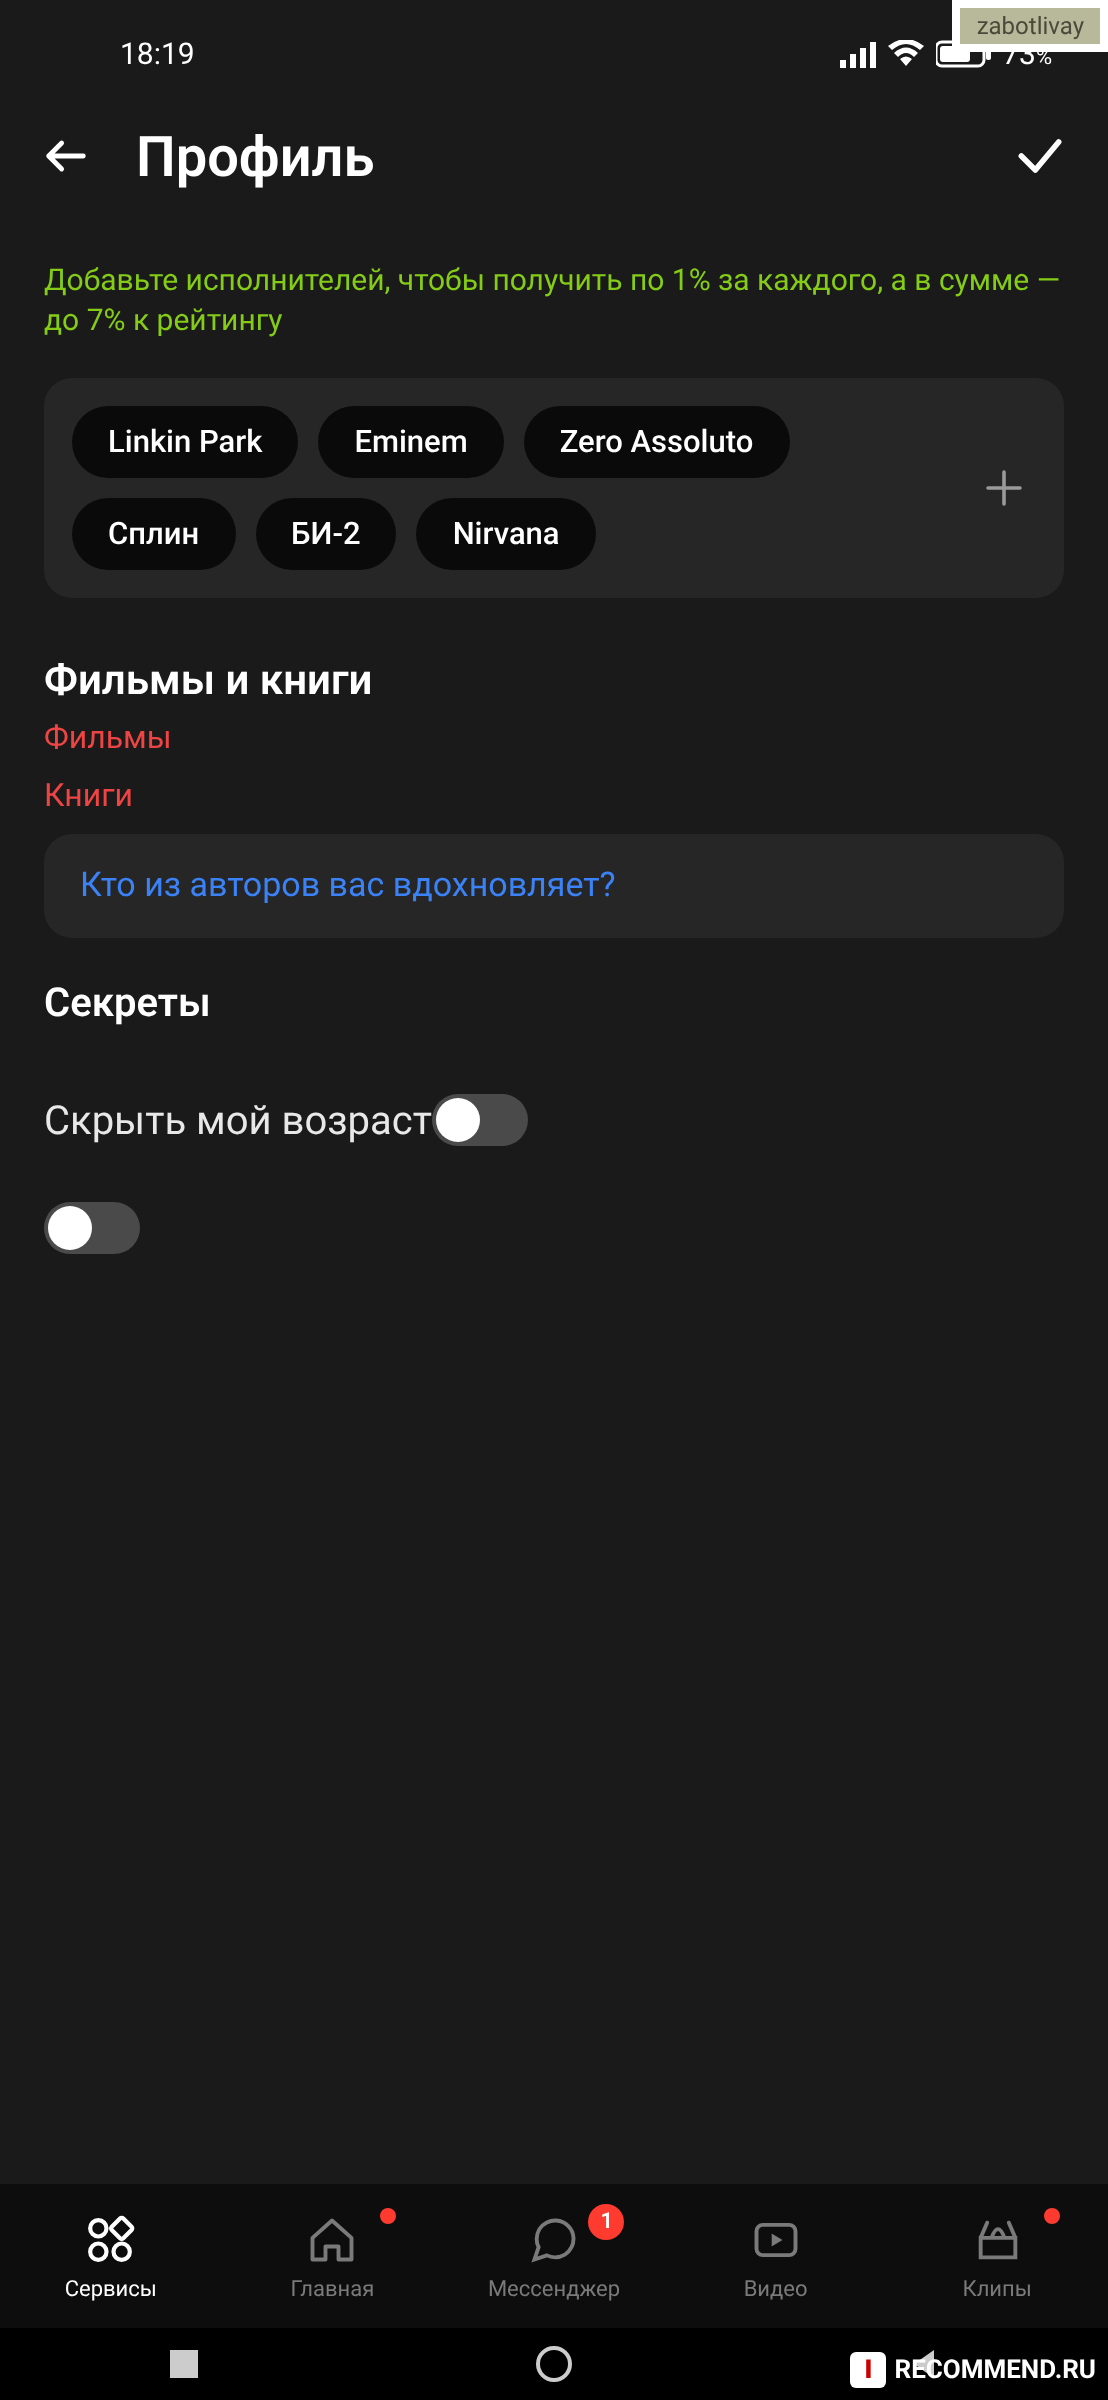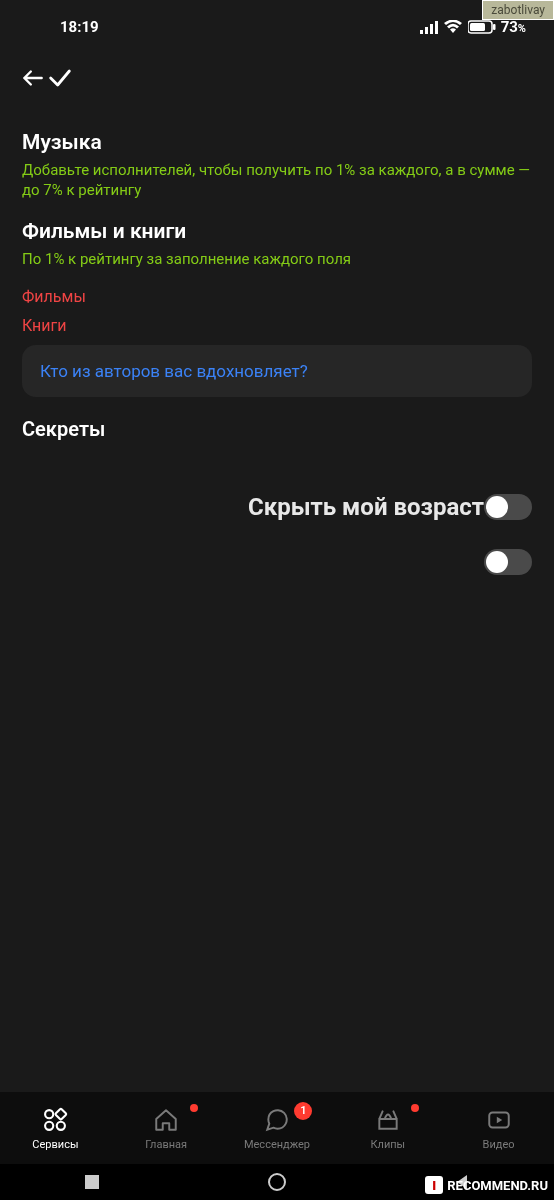--- a/index.html
+++ b/index.html
@@ -12,21 +12,21 @@
     overflow: hidden;
     position: relative;
   }
   .status-bar {
     height: 40px;
     display: flex;
     justify-content: space-between;
     align-items: center;
     padding: 14px 28px 0 60px;
     font-size: 15px;
-    font-weight: 700;
+    font-weight: 400;
   }
   .status-right { display: flex; align-items: center; gap: 5px; }
   .status-right svg { display: block; }
   .header {
     height: 64px;
     display: flex;
     align-items: center;
     padding: 0 20px;
     margin-top: 6px;
   }
@@ -72,29 +72,28 @@
   }
   .field-label { font-size: 16px; color: #ef4444; margin-bottom: 10px; margin-top: 4px; }
   .input-box {
     background: #262626;
     border-radius: 14px;
     padding: 16px 18px;
     font-size: 17px;
     margin-bottom: 20px;
   }
   .input-box.placeholder { color: #3b82f6; }
-  .secrets-title { font-size: 20px; font-weight: 600; margin: 14px 0 38px 0; }
+  .secrets-title { font-size: 20px; font-weight: 600; margin: 14px 0 20px 0; }
   .toggle-row {
     display: flex;
-    justify-content: flex-end;
+    justify-content: flex-start;
     align-items: center;
     padding: 14px 0;
-    font-size: 24px;
+    font-size: 20px;
     color: #e8e8e8;
-    font-weight: bold;
   }
   .toggle {
     width: 48px;
     height: 26px;
     background: #4a4a4a;
     border-radius: 13px;
     position: relative;
   }
   .toggle-knob {
     width: 22px;
@@ -159,21 +158,21 @@
     align-items: center;
   }
   .watermark-tl {
     position: absolute;
     top: 0;
     right: 0;
     background: #b8b89a;
     color: #4a4a3a;
     font-size: 12px;
     padding: 2px 8px;
-    border: 1px solid #ffffff;
+    border: 4px solid #ffffff;
   }
   .watermark-br {
     position: absolute;
     bottom: 6px;
     right: 6px;
     display: flex;
     align-items: center;
     gap: 4px;
     color: #fff;
     font-size: 13px;
@@ -214,31 +213,43 @@
         <rect x="25" y="4" width="2.5" height="6" rx="1" fill="#fff"></rect>
       </svg>
     <span><span>73</span><span style="font-size:11px">%</span></span>
   </div>
 </div>
 
 <div class="header">
   <svg width="26" height="26" viewBox="0 0 24 24">
       <path d="M20 12 H4 M10 6 L4 12 L10 18" stroke="#fff" stroke-width="2.2" fill="none" stroke-linecap="round" stroke-linejoin="round"></path>
     </svg>
+  <div class="header-title">Профиль</div>
   <svg width="28" height="28" viewBox="0 0 24 24">
       <path d="M4 12 L10 18 L20 6" stroke="#fff" stroke-width="2.4" fill="none" stroke-linecap="round" stroke-linejoin="round"></path>
     </svg>
 </div>
 
 <div class="content">
-  <div class="section-title">Музыка</div>
   <div class="section-sub">Добавьте исполнителей, чтобы получить по 1% за каждого, а в сумме — до 7% к рейтингу</div>
+  <div class="chips-box">
+    <div class="chip">Linkin Park</div>
+    <div class="chip">Eminem</div>
+    <div class="chip">Zero Assoluto</div>
+    <div class="chip">Сплин</div>
+    <div class="chip">БИ-2</div>
+    <div class="chip">Nirvana</div>
+    <div class="add-btn">
+      <svg width="24" height="24" viewBox="0 0 24 24">
+          <path d="M12 4 V20 M4 12 H20" stroke="#9a9a9a" stroke-width="1.8" stroke-linecap="round"></path>
+        </svg>
+    </div>
+  </div>
 
   <div class="section-title">Фильмы и книги</div>
-  <div class="section-sub">По 1% к рейтингу за заполнение каждого поля</div>
 
   <div class="field-label">Фильмы</div>
 
   <div class="field-label">Книги</div>
   <div class="input-box placeholder">Кто из авторов вас вдохновляет?</div>
 
   <div class="secrets-title">Секреты</div>
 
   <div class="toggle-row">
     <span>Скрыть мой возраст</span>
@@ -279,34 +290,34 @@
         <svg width="26" height="26" viewBox="0 0 24 24">
           <path d="M21 11.5a8.38 8.38 0 0 1-.9 3.8 8.5 8.5 0 0 1-7.6 4.7 8.38 8.38 0 0 1-3.8-.9L3 21l1.9-5.7a8.38 8.38 0 0 1-.9-3.8 8.5 8.5 0 0 1 4.7-7.6 8.38 8.38 0 0 1 3.8-.9h.5a8.48 8.48 0 0 1 8 8v.5z" fill="none" stroke="#7a7a7a" stroke-width="1.8"></path>
         </svg>
       </div>
     <span>Мессенджер</span>
     <div class="badge">1</div>
   </div>
   <div class="nav-item">
     <div class="nav-icon">
         <svg width="26" height="26" viewBox="0 0 24 24">
+          <rect x="3" y="5" width="18" height="14" rx="3" fill="none" stroke="#7a7a7a" stroke-width="1.8"></rect>
+          <path d="M10 9 L15 12 L10 15 Z" fill="#7a7a7a"></path>
+        </svg>
+      </div>
+    <span>Видео</span>
+  </div>
+  <div class="nav-item">
+    <div class="nav-icon">
+        <svg width="26" height="26" viewBox="0 0 24 24">
           <path d="M7 4 L4 11 M17 4 L20 11 M9 11 Q12 3 15 11 M4 11 H20 V20 H4 Z" fill="none" stroke="#7a7a7a" stroke-width="1.8" stroke-linecap="round"></path>
         </svg>
       </div>
     <span>Клипы</span>
     <div class="dot"></div>
-  </div>
-  <div class="nav-item">
-    <div class="nav-icon">
-        <svg width="26" height="26" viewBox="0 0 24 24">
-          <rect x="3" y="5" width="18" height="14" rx="3" fill="none" stroke="#7a7a7a" stroke-width="1.8"></rect>
-          <path d="M10 9 L15 12 L10 15 Z" fill="#7a7a7a"></path>
-        </svg>
-      </div>
-    <span>Видео</span>
   </div>
 </div>
 
 <div class="sys-nav">
   <svg width="18" height="18">
       <rect x="2" y="2" width="14" height="14" fill="#ccc"></rect>
     </svg>
   <svg width="20" height="20">
       <circle cx="10" cy="10" r="8" fill="none" stroke="#ccc" stroke-width="2"></circle>
     </svg>

